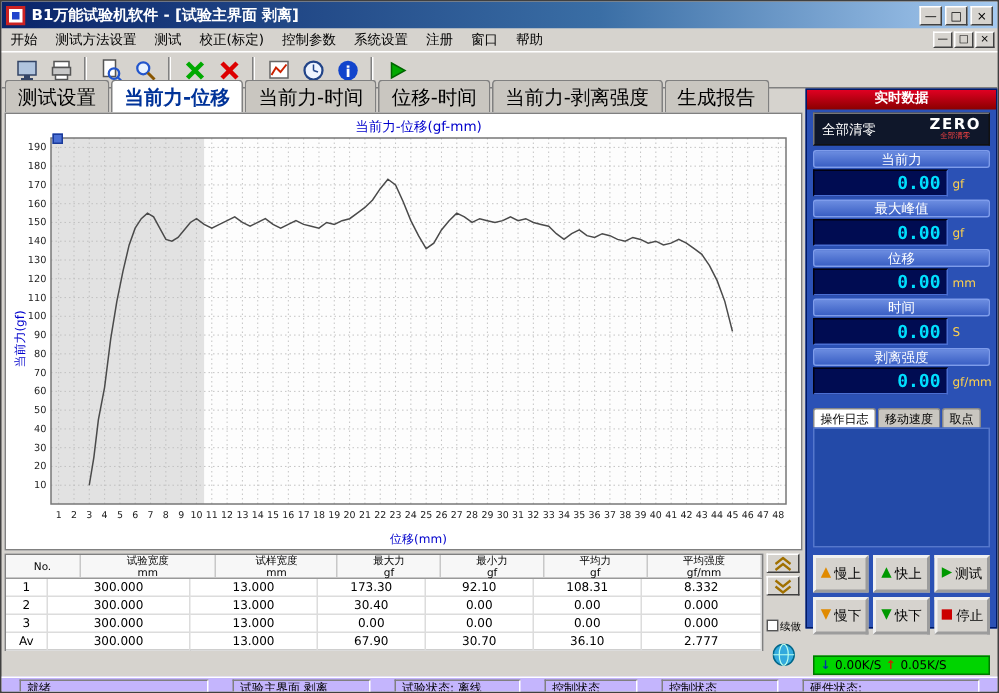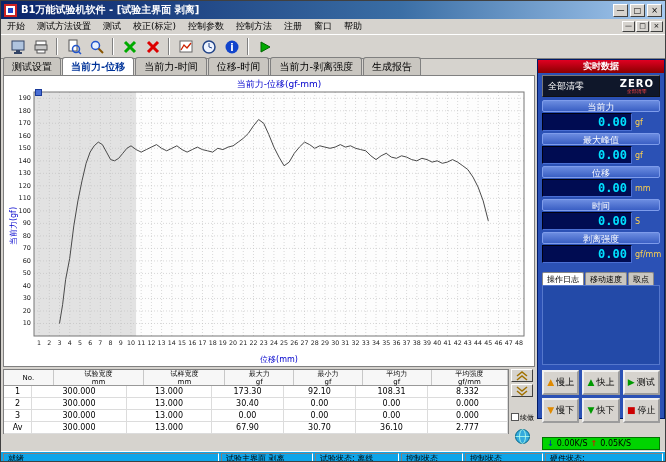--- a/index.html
+++ b/index.html
@@ -19,21 +19,21 @@
   .mdi-btns { margin-left:auto; display:flex; padding-right:2px; }
   .mdi-btn { width:13px; height:11px; background:#d6d3ce; border:1px solid; border-color:#fff #404040 #404040 #fff; margin-left:1px; font-size:7px; line-height:9px; text-align:center; }
 
   
   .toolbar { position:absolute; top:33px; left:0; right:0; height:25px; display:flex; align-items:center; padding-left:5px; background:#d6d3ce; border-top:1px solid #fff; border-bottom:1px solid #808080; }
   .tool-btn { width:23px; height:21px; display:flex; align-items:center; justify-content:center; border:1px solid transparent; }
   .tool-sep { width:2px; height:17px; border-left:1px solid #808080; border-right:1px solid #fff; margin:0 4px; }
 
   
   .tabstrip { position:absolute; top:58px; left:2px; width:532px; height:16px; display:flex; align-items:flex-end; }
-  .tab { padding:2px 8px 1px 8px; font-size:10px; background:#c9c6c0; border:1px solid #808080; border-bottom:none; border-radius:3px 3px 0 0; margin-right:1px; white-space:nowrap; }
+  .tab { padding:2px 8px 1px 8px; font-size:13px; background:#c9c6c0; border:1px solid #808080; border-bottom:none; border-radius:3px 3px 0 0; margin-right:1px; white-space:nowrap; }
   .tab.active { background:#ffffff; color:#003399; font-weight:bold; }
 
   
   .chart-region { position:absolute; top:74px; left:2px; width:532px; height:292px; background:#fff; border:1px solid #808080; }
   .chart-title { position:absolute; top:2px; left:30px; width:490px; text-align:center; color:#0000cc; font-size:9px; }
   .chart-xlabel { position:absolute; bottom:1px; left:30px; width:490px; text-align:center; color:#0000cc; font-size:8px; }
   .chart-ylabel { position:absolute; left:-21px; top:145px; width:60px; height:10px; text-align:center; transform:rotate(-90deg); color:#0000cc; font-size:8px; white-space:nowrap; }
   .chart-handle { position:absolute; left:31px; top:13px; width:7px; height:7px; background:#4a6fd4; border:1px solid #1a3a9a; }
 
   
@@ -68,21 +68,21 @@
   .t-row { display:flex; }
   .td { font-size:8px; height:12px; line-height:12px; text-align:center; border-right:1px solid #dcdcdc; border-bottom:1px solid #dcdcdc; overflow:hidden; white-space:nowrap; }
   .side-strip { position:absolute; top:368px; left:510px; width:26px; height:66px; }
   .chev-btn { width:22px; height:13px; background:#d6d3ce; border:1px solid; border-color:#fff #404040 #404040 #fff; display:flex; align-items:center; justify-content:center; margin-bottom:2px; }
   .cb-row { display:flex; align-items:flex-start; margin-top:16px; }
   .cb { width:8px; height:8px; background:#fff; border:1px solid #555; display:inline-block; }
   .cb-label { font-size:7px; margin-left:1px; white-space:nowrap; }
   .globe { margin-top:6px; margin-left:4px; }
 
   
-  .statusbar { position:absolute; left:0; right:0; top:450px; height:12px; display:flex; gap:2px; padding:1px 2px; background:#0ea5e9; border-top:1px solid #fff; }
+  .statusbar { position:absolute; left:0; right:0; top:450px; height:12px; display:flex; gap:16px; padding:1px 12px; background:#c4b5fd; border-top:1px solid #fff; }
   .seg { border:1px solid; border-color:#808080 #fff #fff #808080; font-size:8px; line-height:8px; padding:1px 4px; white-space:nowrap; overflow:hidden; }
   .seg0 { flex:1; }
   .seg1 { width:92px; } .seg2 { width:84px; } .seg3 { width:62px; } .seg4 { width:78px; } .seg5 { width:118px; }
 </style>
 </head>
 <body>
 
 <div class="window">
 
   <div class="titlebar">
@@ -99,21 +99,21 @@
     <span class="win-btn">×</span>
   </div>
 
   <div class="menubar">
     <span style="display:flex;">
         <span class="menu-item">开始</span>
         <span class="menu-item">测试方法设置</span>
         <span class="menu-item">测试</span>
         <span class="menu-item">校正(标定)</span>
         <span class="menu-item">控制参数</span>
-        <span class="menu-item">控制方法</span>
+        <span class="menu-item">系统设置</span>
         <span class="menu-item">注册</span>
         <span class="menu-item">窗口</span>
         <span class="menu-item">帮助</span>
       </span>
     <span class="mdi-btns">
       <span class="mdi-btn">—</span>
       <span class="mdi-btn">□</span>
       <span class="mdi-btn">×</span>
     </span>
   </div>

